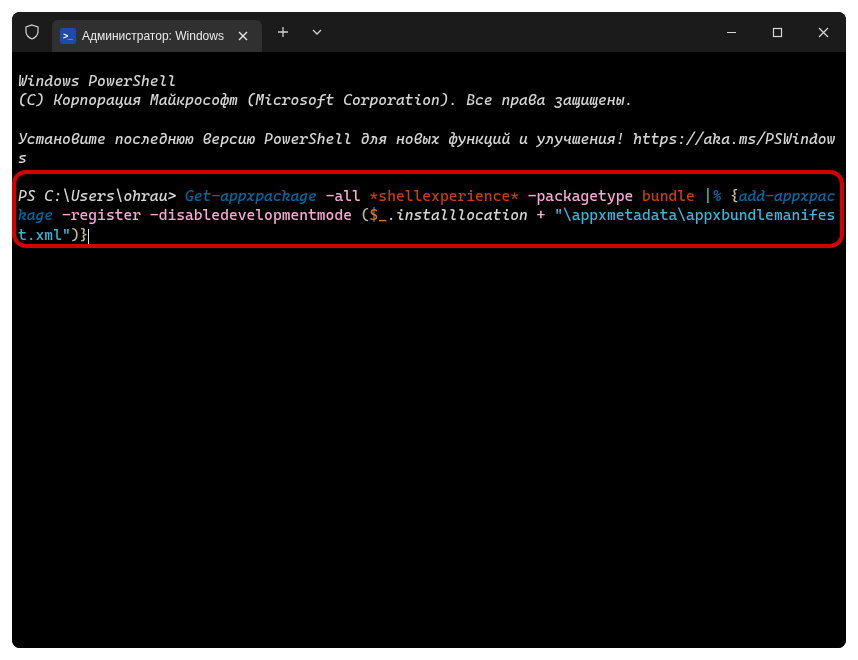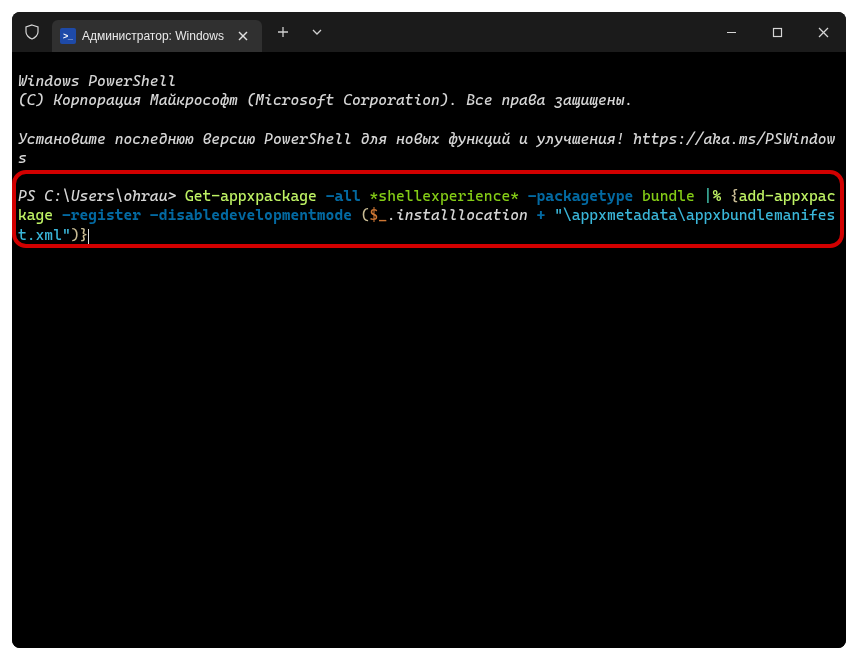--- a/index.html
+++ b/index.html
@@ -132,23 +132,23 @@
     word-break: break-all;
     font-family: Consolas, 'Cascadia Mono', monospace;
   }
   .highlight-box {
     position: absolute;
     border: 4px solid #d20000;
     border-radius: 14px;
     pointer-events: none;
   }
   .tok-white  { color: #d6d6d6; font-style: italic; }
-  .tok-yellow { color: #bef264; }
-  .tok-gray   { color: #0369a1; font-weight: bold; }
-  .tok-purple { color: #84cc16; }
+  .tok-yellow { color: #0369a1; font-style: italic; }
+  .tok-gray   { color: #f9a8d4; }
+  .tok-purple { color: #c2410c; }
   .tok-teal   { color: #3fb7a3; }
   .tok-orange { color: #cf7734; }
   .tok-cyan   { color: #3ab6d9; }
   .tok-univ   { color: #c9bc94; }
   .cursor {
     display: inline-block;
     width: 1px;
     height: 15px;
     background: #e0e0e0;
     vertical-align: text-bottom;

